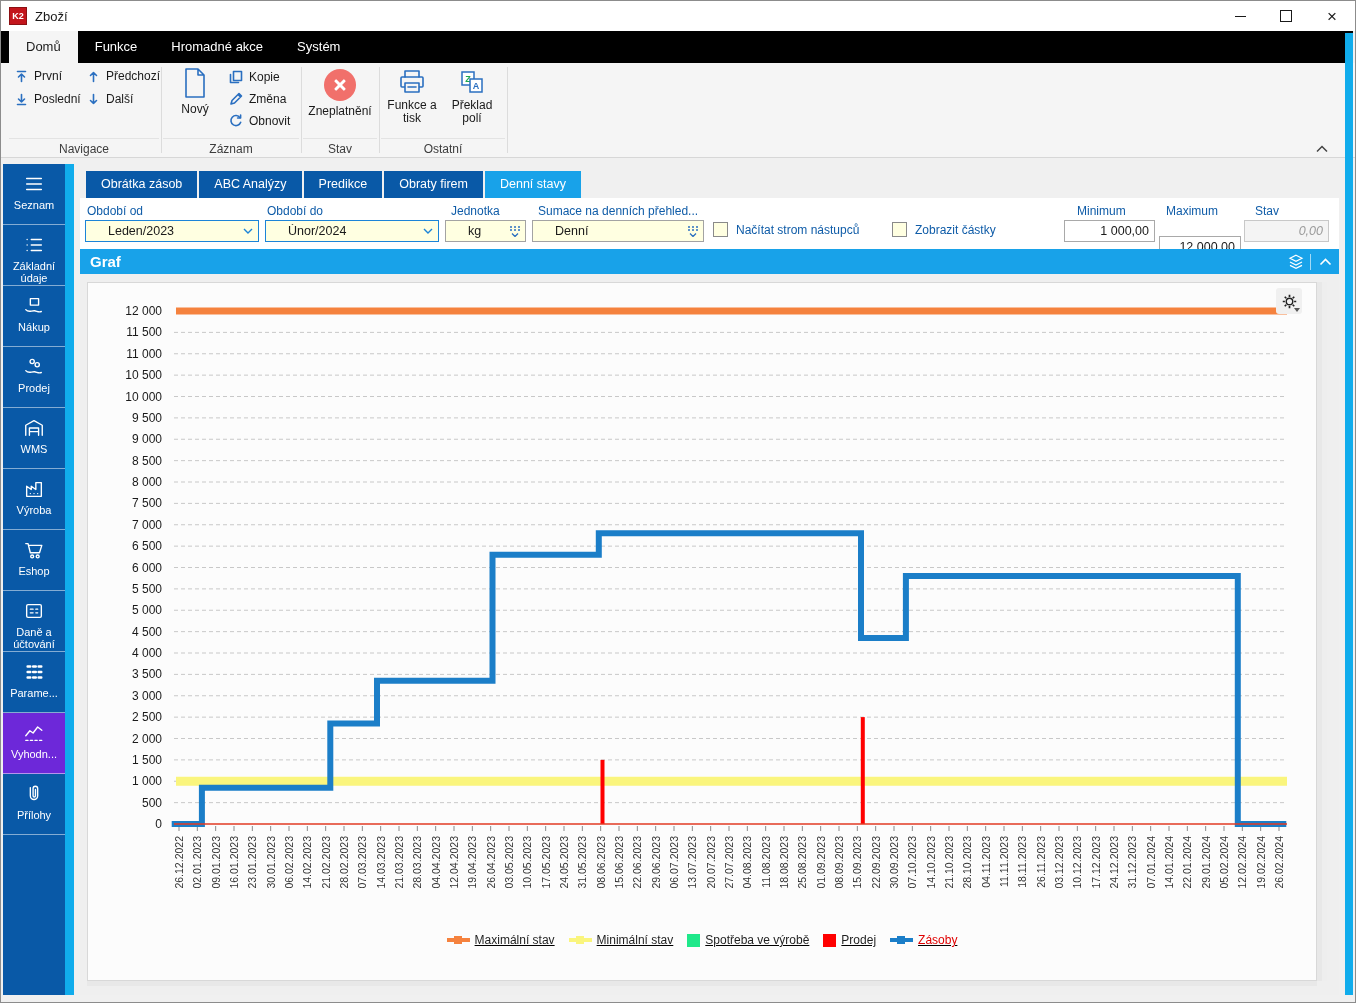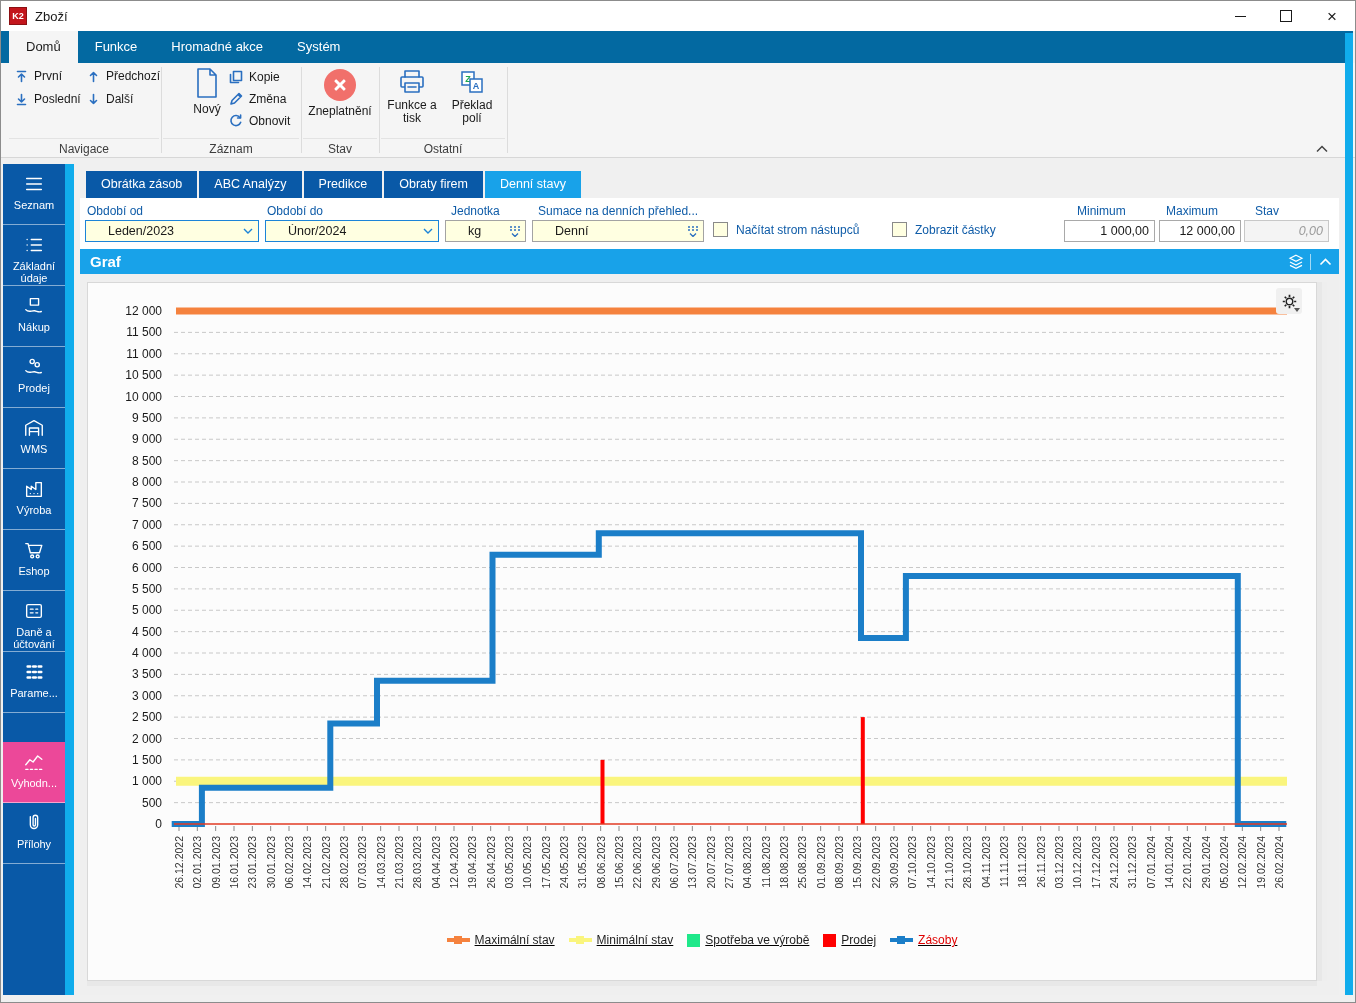--- a/index.html
+++ b/index.html
@@ -7,42 +7,42 @@
   
   .titlebar{position:absolute;top:0;left:0;right:0;height:30px;background:#fff;display:flex;align-items:center;}
   .applogo{width:18px;height:18px;margin-left:8px;background:#C3151C;color:#fff;font-size:9px;font-weight:bold;display:flex;align-items:center;justify-content:center;border:1px solid #8c1013;box-sizing:border-box;}
   .apptitle{margin-left:8px;font-size:13px;color:#1a1a1a;}
   .wincontrols{margin-left:auto;display:flex;height:100%;}
   .winbtn{width:46px;height:100%;display:flex;align-items:center;justify-content:center;cursor:pointer;}
   .minglyph{width:11px;height:1px;background:#1a1a1a;}
   .maxglyph{width:10px;height:10px;border:1px solid #1a1a1a;}
   .closeglyph{font-size:17px;color:#1a1a1a;line-height:1;}
   
-  .ribbontabs{position:absolute;top:30px;left:0;right:2px;height:32px;background:#0369a1;display:flex;padding-left:8px;box-sizing:border-box;}
+  .ribbontabs{position:absolute;top:30px;left:0;right:2px;height:32px;background:#000000;display:flex;padding-left:8px;box-sizing:border-box;}
   .rtab{padding:0 17px;line-height:32px;font-size:13px;color:#fff;cursor:pointer;}
   .rtab.active{background:#F5F5F5;color:#1a1a1a;}
   
   .ribbonbody{position:absolute;top:62px;left:0;right:0;height:95px;background:#F5F5F5;border-bottom:1px solid #D7D7D7;box-sizing:border-box;}
   .grp{position:absolute;top:0;bottom:0;}
   .grp-label{position:absolute;left:0;right:0;bottom:1px;padding-top:3px;text-align:center;font-size:12px;color:#3d3d3d;border-top:1px solid #E3E3E3;}
   .gsep{position:absolute;top:4px;bottom:4px;width:1px;background:#DCDCDC;}
   .btn-s{position:absolute;display:flex;align-items:center;gap:6px;font-size:12px;color:#1a1a1a;cursor:pointer;white-space:nowrap;}
   .btn-l{position:absolute;display:flex;flex-direction:column;align-items:center;font-size:12px;color:#1a1a1a;cursor:pointer;text-align:center;}
   .btn-l .lbl{margin-top:4px;line-height:13px;}
   .redcircle{width:32px;height:32px;border-radius:50%;background:#F1706B;position:relative;}
   .redcircle::before,.redcircle::after{content:"";position:absolute;left:50%;top:50%;width:14px;height:3px;background:#fff;border-radius:1px;}
   .redcircle::before{transform:translate(-50%,-50%) rotate(45deg);}
   .redcircle::after{transform:translate(-50%,-50%) rotate(-45deg);}
   .collapse-ribbon{position:absolute;right:26px;top:76px;cursor:pointer;}
   
   .main{position:absolute;top:163px;left:1px;right:1px;bottom:1px;background:#F0F0F0;}
   .sidebar{position:absolute;left:1px;top:0;bottom:6px;width:62px;background:#0959A7;}
   .sbitem{height:61px;border-bottom:1px solid rgba(255,255,255,.5);display:flex;flex-direction:column;align-items:center;padding-top:9px;box-sizing:border-box;cursor:pointer;}
   .sbitem .sblbl{margin-top:4px;font-size:11px;line-height:12px;color:#fff;text-align:center;padding:0 1px;}
-  .sbitem.active{background:#ec4899;margin-top:29px;}
+  .sbitem.active{background:#6d28d9;}
   .leftstrip{position:absolute;left:63px;top:0;bottom:6px;width:9px;background:#10ACEC;}
   .rightstrip{position:absolute;right:2px;top:32px;bottom:7px;width:8px;background:#10ACEC;z-index:50;}
   .content{position:absolute;left:72px;right:9px;top:0;bottom:6px;background:#F0F0F0;}
   
   .tabstrip{position:absolute;top:7px;left:12px;height:27px;display:flex;gap:2px;}
   .ctab{padding:0 15px;line-height:27px;font-size:12.5px;color:#fff;background:#0959A7;cursor:pointer;}
   .ctab.active{background:#18A2E9;}
   
   .filterpanel{position:absolute;top:34px;left:6px;right:6px;height:51px;background:#fff;}
   .flabel{position:absolute;top:6px;font-size:12px;color:#0F5CA8;white-space:nowrap;}
@@ -134,21 +134,21 @@
         <svg class="ic" width="13" height="13" viewBox="0 0 13 13">
             <path d="M6.5 1.5v9M3.5 7.5l3 3 3-3"></path>
           </svg>
         <span>Další</span>
       </div>
       <div class="grp-label">Navigace</div>
     </div>
     <div class="gsep" style="left:160px;"></div>
 
     <div class="grp" style="left:162px;width:136px;">
-      <div class="btn-l" style="left:20px;top:4px;width:48px;">
+      <div class="btn-l" style="left:8px;top:4px;width:48px;">
         <svg class="ic" width="26" height="32" viewBox="0 0 26 32">
             <path d="M4 2h12l6 6v22H4zM16 2v6h6"></path>
           </svg>
         <span class="lbl">Nový</span>
       </div>
       <div class="btn-s" style="left:66px;top:7px;">
         <svg class="ic" width="14" height="14" viewBox="0 0 14 14">
             <rect x="4.5" y="1.5" width="8" height="9"></rect>
             <path d="M1.5 4.5v8h8"></path>
           </svg>
@@ -351,21 +351,21 @@
         </div>
 
         <div class="cbbox" style="left:633px;"></div>
         <div class="cblabel" style="left:656px;">Načítat strom nástupců</div>
         <div class="cbbox" style="left:812px;"></div>
         <div class="cblabel" style="left:835px;">Zobrazit částky</div>
 
         <div class="flabel" style="left:997px;">Minimum</div>
         <input class="numfield" style="left: 984px; width: 91px;" readonly="" value="1 000,00">
         <div class="flabel" style="left:1086px;">Maximum</div>
-        <input class="numfield" style="left: 1079px; width: 82px;" readonly="" value="12 000,00">
+        <input class="numfield" style="left: 1079px; width: 82px; margin-top: 16px;" readonly="" value="12 000,00">
         <div class="flabel" style="left:1175px;">Stav</div>
         <input class="numfield disabled" style="left: 1164px; width: 85px;" readonly="" value="0,00">
       </div>
 
       <div class="grafbar">
         <span class="graftitle">Graf</span>
         <div class="grafbtns">
           <div class="grafbtn">
             <svg width="18" height="18" viewBox="0 0 24 24">
                 <path d="M12 3l8 4-8 4-8-4z" fill="none" stroke="#fff" stroke-width="1.6"></path>

